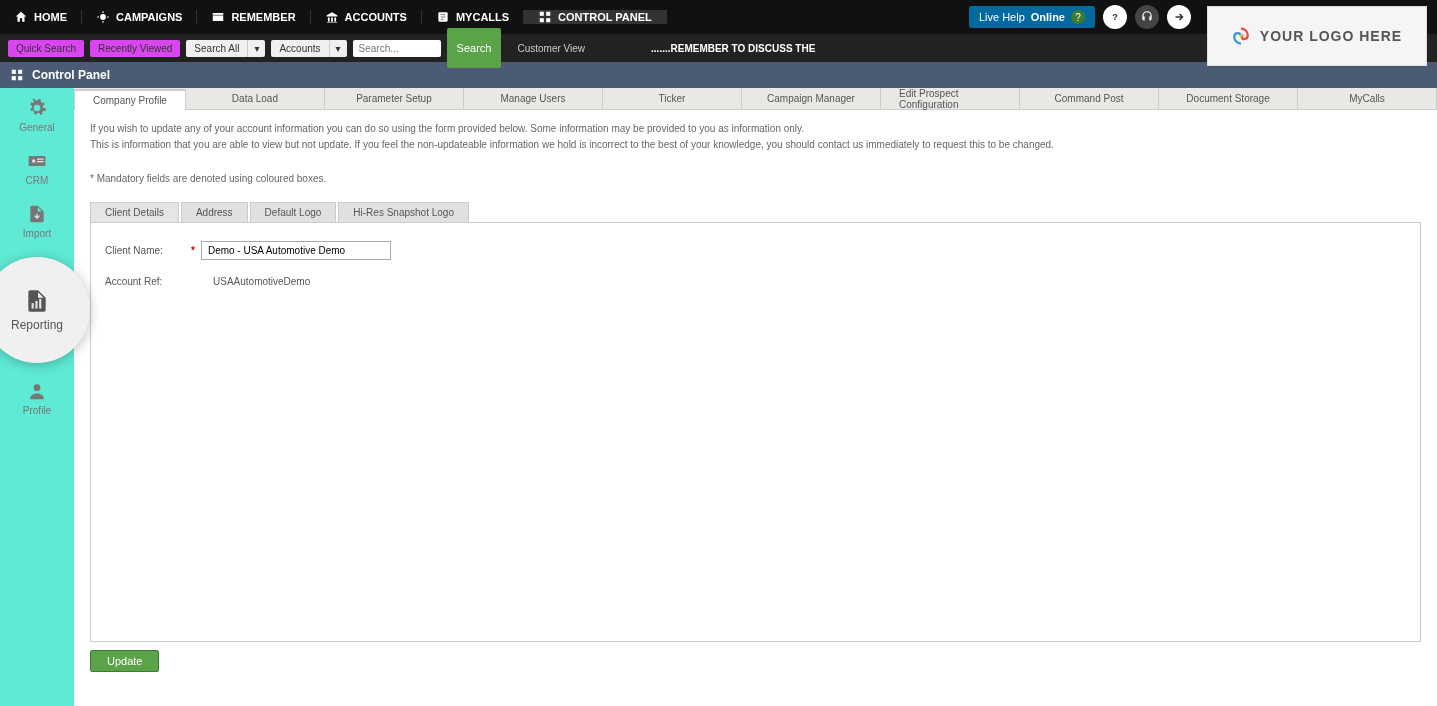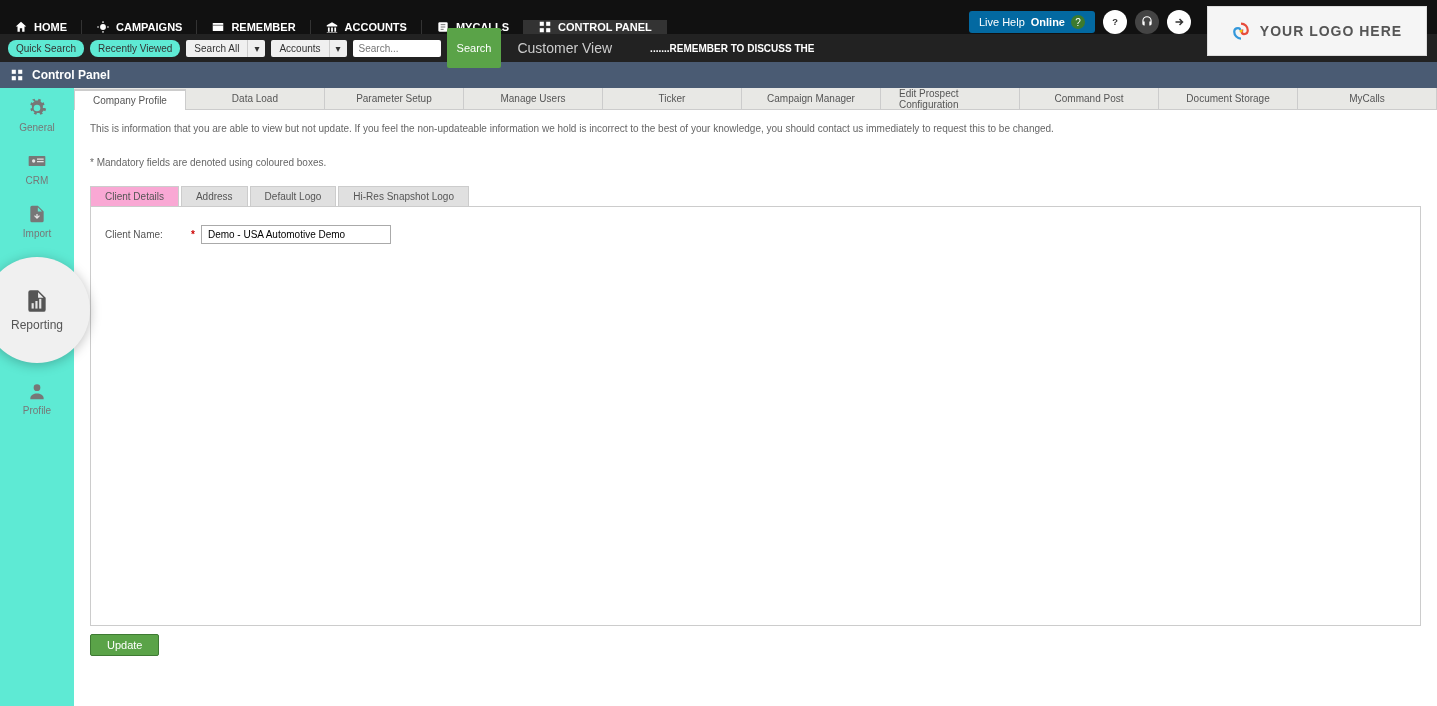--- a/index.html
+++ b/index.html
@@ -1,40 +1,40 @@
 <!DOCTYPE html>
 <html><head>
 <meta charset="utf-8">
 <style>
   * { box-sizing: border-box; margin: 0; padding: 0; font-family: Arial, Helvetica, sans-serif; }
   body { width: 1437px; height: 706px; background: #fff; font-size: 11px; color: #333; overflow: hidden; }
 
   
-  .topbar { display: flex; height: 34px; background: #111; color: #fff; align-items: flex-end; }
+  .topbar { display: flex; height: 34px; background: #111; color: #fff; align-items: center; }
   .topbar .nav-item { display: flex; align-items: center; padding: 0 14px; border-right: 1px solid #333; font-size: 11px; font-weight: bold; cursor: pointer; gap: 6px; }
   .topbar .nav-item.active { background: #333; }
   .topbar .spacer { flex: 1; }
   .topbar .right { display: flex; align-items: center; gap: 8px; padding-right: 8px; }
   .live-help { background: #0369a1; border-radius: 3px; padding: 4px 10px; font-size: 11px; display: flex; align-items: center; gap: 6px; }
   .live-help .q { background: #3c7a2e; border-radius: 50%; width: 14px; height: 14px; display: inline-flex; align-items: center; justify-content: center; font-size: 10px; }
   .circle-btn { width: 24px; height: 24px; border-radius: 50%; background: #fff; color: #111; display: flex; align-items: center; justify-content: center; font-weight: bold; cursor: pointer; }
   .circle-btn.dark { background: #444; color: #fff; }
-  .logo-box { position: absolute; right: 10px; top: 6px; width: 220px; height: 50px; background: #f5f5f5; border: 1px solid #ddd; display: flex; align-items: center; justify-content: center; gap: 10px; font-weight: bold; color: #555; font-size: 14px; letter-spacing: 1px; z-index: 5; }
+  .logo-box { position: absolute; right: 10px; top: 6px; width: 220px; height: 60px; background: #f5f5f5; border: 1px solid #ddd; display: flex; align-items: center; justify-content: center; gap: 10px; font-weight: bold; color: #555; font-size: 14px; letter-spacing: 1px; z-index: 5; }
   .logo-swirl { width: 18px; height: 18px; }
 
   
   .secondbar { display: flex; height: 28px; background: #222; color: #fff; align-items: center; padding: 0 8px; gap: 6px; font-size: 11px; }
-  .chip { background: #5eead4; color: #333; border-radius: 8px; padding: 3px 8px; font-size: 10px; cursor: pointer; }
+  .chip { background: #d946ef; color: #333; border-radius: 2px; padding: 3px 8px; font-size: 10px; cursor: pointer; }
   .dd { display: flex; align-items: center; background: #f0f0f0; color: #333; border-radius: 2px; font-size: 10px; }
   .dd .dd-label { padding: 3px 8px; }
   .dd .dd-arrow { border-left: 1px solid #ccc; padding: 3px 6px; }
   .search-input { width: 88px; padding: 3px 6px; font-size: 10px; border: none; border-radius: 2px; }
   .search-btn { background: #5aa348; color: #fff; border: none; padding: 14px 10px; border-radius: 2px; font-size: 11px; cursor: pointer; }
-  .cv-link { color: #ccc; font-size: 14px; margin-left: 10px; cursor: pointer; }
-  .ticker { color: #fff; font-size: 10px; font-weight: bold; margin-left: 32px; }
+  .cv-link { color: #ccc; font-size: 10px; margin-left: 10px; cursor: pointer; }
+  .ticker { color: #fff; font-size: 10px; font-weight: bold; margin-left: 60px; }
 
   
   .breadcrumb-bar { height: 26px; background: #4a5b73; color: #fff; display: flex; align-items: center; padding: 0 10px; gap: 8px; font-size: 12px; }
 
   
   .layout { display: flex; height: calc(706px - 34px - 28px - 26px); }
 
   
   .sidebar { width: 74px; background: #5eead4; display: flex; flex-direction: column; align-items: center; padding-top: 10px; gap: 18px; }
   .side-item { display: flex; flex-direction: column; align-items: center; gap: 4px; color: #777; font-size: 10px; cursor: pointer; }
@@ -50,21 +50,21 @@
   .tab.active { background: #fff; border-top: 2px solid #ccc; border-left: 1px solid #ccc; border-right: 1px solid #ccc; position: relative; top: 1px; }
   .tab.wide { flex: 1; justify-content: center; }
 
   .content { padding: 12px 16px; color: #666; font-size: 10px; flex: 1; display: flex; flex-direction: column; }
   .content p { margin-bottom: 2px; line-height: 1.4; }
   .content .note { margin-top: 18px; }
 
   .subtab-wrap { margin-top: 14px; }
   .subtabs { display: flex; }
   .subtab { background: #e0e0e0; padding: 4px 14px; font-size: 10px; border: 1px solid #ccc; border-bottom: none; margin-right: 2px; cursor: pointer; color: #555; }
-  .subtab.active { background: #f9a8d4; }
+  .subtab.active { background: #e5e5e5; }
 
   .form-panel { border: 1px solid #ccc; flex: 1; padding: 18px 14px; min-height: 420px; }
   .form-row { display: flex; align-items: center; margin-bottom: 16px; gap: 6px; }
   .form-label { width: 80px; text-align: left; font-size: 10px; color: #555; }
   .req { color: #c00; font-weight: bold; }
   .form-input { width: 190px; padding: 3px 6px; font-size: 10px; border: 1px solid #aaa; }
   .form-value { font-size: 10px; color: #555; padding-left: 8px; }
 
   .update-btn { margin-top: 8px; background: #5aa348; color: #fff; border: 1px solid #3e7a33; padding: 4px 16px; font-size: 11px; border-radius: 2px; cursor: pointer; align-self: flex-start; }
 
@@ -230,35 +230,41 @@
       <div class="tab wide">Manage Users</div>
       <div class="tab wide">Ticker</div>
       <div class="tab wide">Campaign Manager</div>
       <div class="tab wide">Edit Prospect Configuration</div>
       <div class="tab wide">Command Post</div>
       <div class="tab wide">Document Storage</div>
       <div class="tab wide">MyCalls</div>
     </div>
 
     <div class="content">
+      <p>If you wish to update any of your account information you can do so using the form provided below. Some information may be provided to you as information only.</p>
       <p>This is information that you are able to view but not update. If you feel the non-updateable information we hold is incorrect to the best of your knowledge, you should contact us immediately to request this to be changed.</p>
       <p class="note">* Mandatory fields are denoted using coloured boxes.</p>
 
       <div class="subtab-wrap">
         <div class="subtabs">
           <div class="subtab active">Client Details</div>
           <div class="subtab">Address</div>
           <div class="subtab">Default Logo</div>
           <div class="subtab">Hi-Res Snapshot Logo</div>
         </div>
         <div class="form-panel">
           <div class="form-row">
             <span class="form-label">Client Name:</span>
             <span class="req">*</span>
             <input class="form-input" value="Demo - USA Automotive Demo" style="">
           </div>
+          <div class="form-row">
+            <span class="form-label">Account Ref:</span>
+            <span style="width:8px"></span>
+            <span class="form-value">USAAutomotiveDemo</span>
+          </div>
         </div>
       </div>
 
       <button class="update-btn">Update</button>
     </div>
   </div>
 </div>
 
 </body></html>

